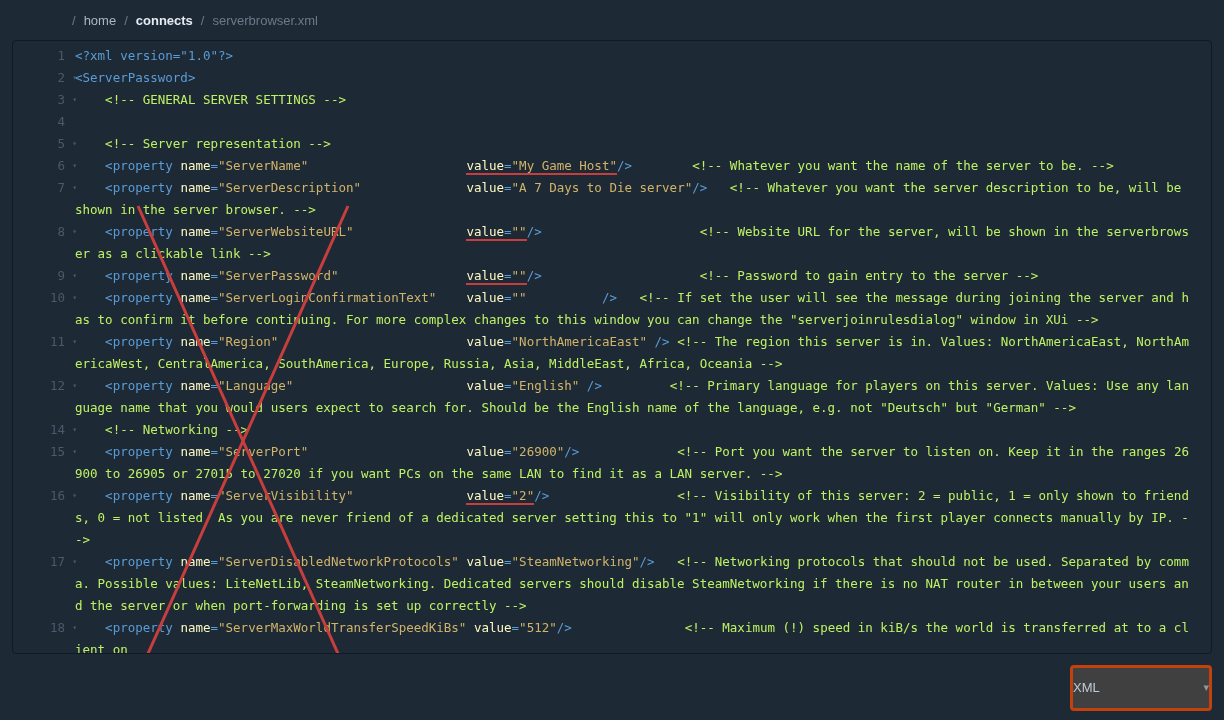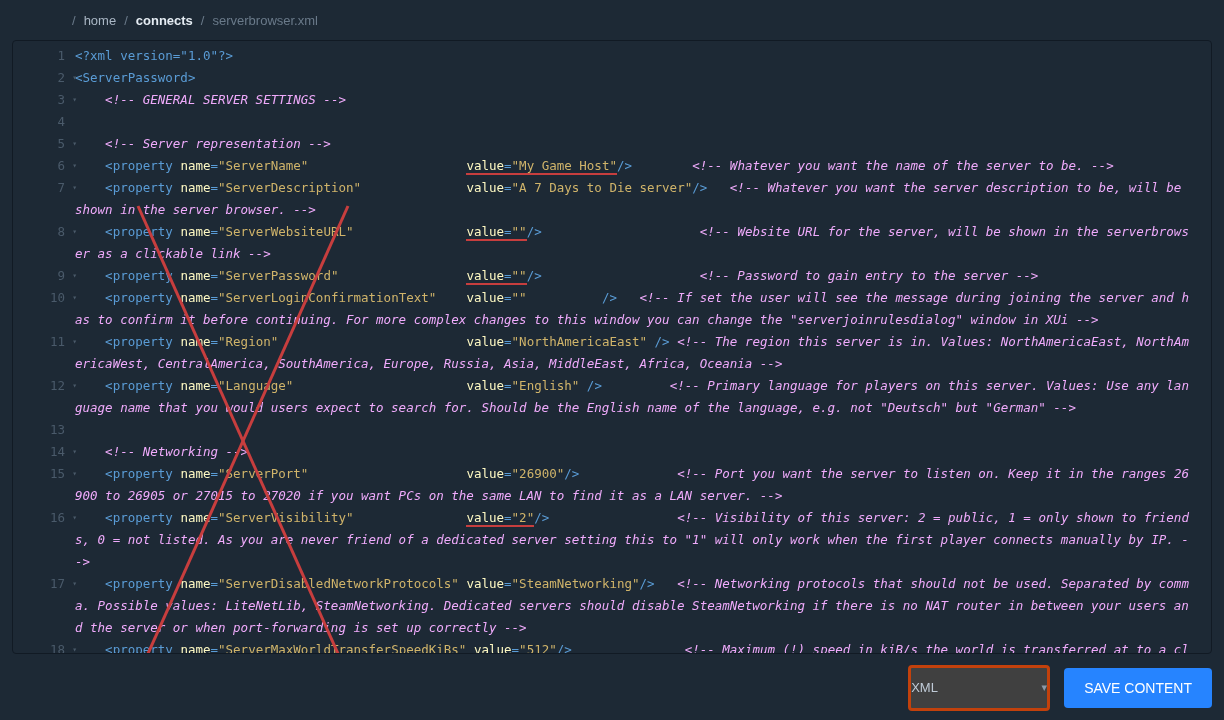--- a/index.html
+++ b/index.html
@@ -12,21 +12,21 @@
 .editor-box{background:#1d2935;border:1px solid #111a24;border-radius:4px;height:612px;position:relative;overflow:hidden}
 .code{font-family:"SF Mono",Menlo,Consolas,monospace;font-size:12.5px;line-height:22px;padding:4px 0 0 0}
 .row{display:flex}
 .gutter{width:52px;text-align:right;color:#4a5a6a;padding-right:10px;position:relative;user-select:none;flex-shrink:0}
 .fold{position:absolute;right:-2px;top:0;color:#4a5a6a;font-size:8px}
 .line{flex:1;white-space:pre-wrap;word-break:break-all;padding-right:16px}
 .t-tag{color:#5a9cd6}
 .t-attr{color:#fef9c3}
 .t-str{color:#d0b46a}
 .t-punc{color:#5a9cd6}
-.t-comment{color:#f0abfc;font-style:italic}
+.t-comment{color:#bef264;}
 .t-pi{color:#5a9cd6}
 .ul{border-bottom:2px solid #c73e3e}
 .footer{position:absolute;left:12px;right:12px;bottom:0;height:65px;display:flex;align-items:center;justify-content:flex-end;gap:14px;padding-right:0}
 .select{background:#404040;border:3px solid #c2410c;border-radius:4px;height:40px;width:136px;display:flex;align-items:center;padding:0 0;color:#bfcad6;font-size:13px;justify-content:space-between}
 .select .chev{font-size:11px;color:#8a98a6}
 .btn-save{background:#2684ff;color:#fff;border:none;border-radius:4px;height:40px;padding:0 20px;font-size:14px;font-weight:500;cursor:pointer}
 svg.cross{position:absolute;left:115px;top:155px;pointer-events:none}
 </style>
 </head>
 <body>
@@ -97,24 +97,20 @@
 <div class="row">
           <div class="gutter">11<span class="fold">▾</span></div>
           <div class="line">    <span class="t-punc">&lt;</span><span class="t-tag">property</span> <span class="t-attr">name</span><span class="t-punc">=</span><span class="t-str">"<span>Region</span>"</span><span>                         </span><span class="t-attr">value</span><span class="t-punc">=</span><span class="t-str">"<span>NorthAmericaEast</span>"</span> <span class="t-punc">/&gt;</span> <span class="t-comment">&lt;!-- The region this server is in. Values: NorthAmericaEast, NorthAmericaWest, CentralAmerica, SouthAmerica, Europe, Russia, Asia, MiddleEast, Africa, Oceania --&gt;</span></div>
         </div>
 
 <div class="row">
           <div class="gutter">12<span class="fold">▾</span></div>
           <div class="line">    <span class="t-punc">&lt;</span><span class="t-tag">property</span> <span class="t-attr">name</span><span class="t-punc">=</span><span class="t-str">"<span>Language</span>"</span><span>                       </span><span class="t-attr">value</span><span class="t-punc">=</span><span class="t-str">"<span>English</span>"</span> <span class="t-punc">/&gt;</span>         <span class="t-comment">&lt;!-- Primary language for players on this server. Values: Use any language name that you would users expect to search for. Should be the English name of the language, e.g. not "Deutsch" but "German" --&gt;</span></div>
         </div>
 
-<div class="row">
-          <div class="gutter">13</div>
-          <div class="line"></div>
-        </div>
 
 <div class="row">
           <div class="gutter">14<span class="fold">▾</span></div>
           <div class="line">    <span class="t-comment">&lt;!-- Networking --&gt;</span></div>
         </div>
 
 <div class="row">
           <div class="gutter">15<span class="fold">▾</span></div>
           <div class="line">    <span class="t-punc">&lt;</span><span class="t-tag">property</span> <span class="t-attr">name</span><span class="t-punc">=</span><span class="t-str">"<span>ServerPort</span>"</span><span>                     </span><span class="t-attr">value</span><span class="t-punc">=</span><span class="t-str">"<span>26900</span>"</span><span class="t-punc">/&gt;</span>             <span class="t-comment">&lt;!-- Port you want the server to listen on. Keep it in the ranges 26900 to 26905 or 27015 to 27020 if you want PCs on the same LAN to find it as a LAN server. --&gt;</span></div>
         </div>
@@ -141,16 +137,15 @@
   <line x1="220" y1="10" x2="10" y2="480" stroke="#c73e3e" stroke-width="3"></line>
 </svg>
 
 </div>
 
 <div class="footer">
   <div class="select">
     <span>XML</span>
     <span class="chev">▾</span>
   </div>
-  <button class="btn-save">SAVE CONTENT</button>
 </div>
 
 </div>
 
 </body></html>

